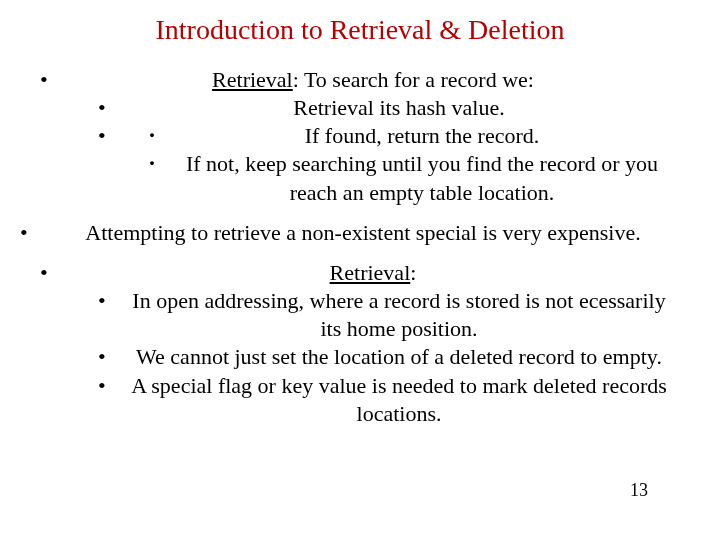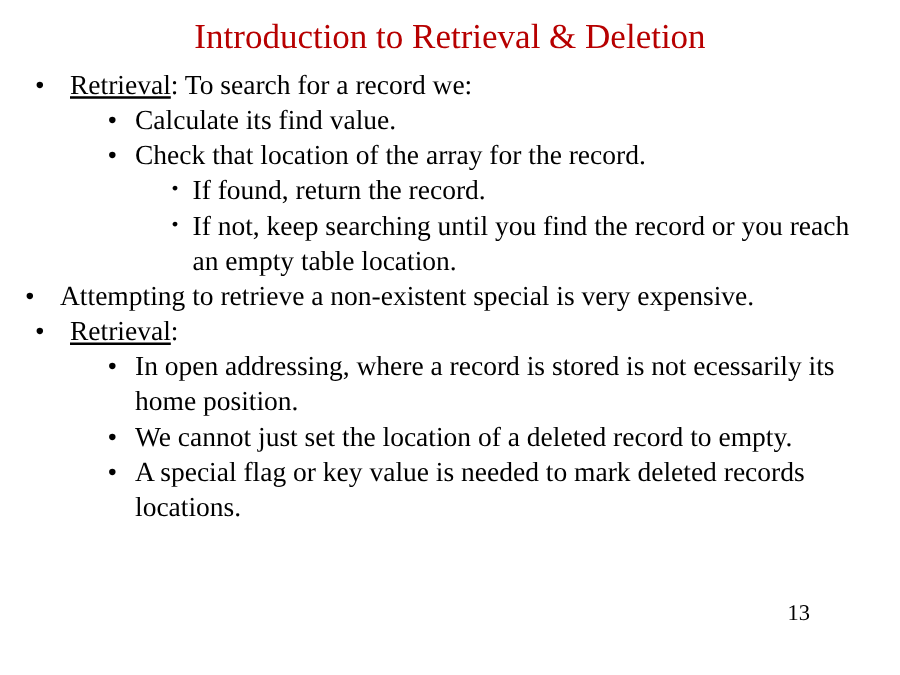--- a/index.html
+++ b/index.html
@@ -25,21 +25,21 @@
     text-align: center;
     padding-top: 14px;
     font-weight: normal;
   }
   .body {
     padding: 8px 30px 0 28px;
     font-size: 22px;
     line-height: 1.28;
   }
   ul.top { list-style: none; margin: 0 0 0 0; padding: 0; }
-  ul.top > li { position: relative; padding-left: 28px; margin: 0; }
+  ul.top > li { position: relative; padding-left: 28px; margin: 12px; text-align: center; }
   ul.top > li::before {
     content: "•";
     position: absolute; left: 0; top: 0;
     font-size: 22px;
   }
   ul.mid { list-style: none; margin: 0; padding-left: 30px; }
   ul.mid > li { position: relative; padding-left: 22px; margin: 0; }
   ul.mid > li::before {
     content: "•"; position: absolute; left: 0; top: 0; font-size: 22px;
   }
@@ -62,23 +62,22 @@
 
 <div class="slide">
 
   <div class="title">Introduction to Retrieval &amp; Deletion</div>
 
   <div class="body">
     <ul class="top shift1">
       <li>
         <span class="underline">Retrieval</span><span>: To search for a record we:</span>
         <ul class="mid">
-          <li>Calculate its find value.</li>
+          <li>Retrieval its hash value.</li>
           <li>
-            <span>Check that location of the array for the record.</span>
             <ul class="inner">
               <li>If found, return the record.</li>
               <li>If not, keep searching until you find the record or  you reach an empty table location.</li>
             </ul>
           </li>
         </ul>
       </li>
       <li>Attempting to retrieve a non-existent special is very expensive.</li>
       <li>
         <span class="underline">Retrieval</span><span>:</span>

